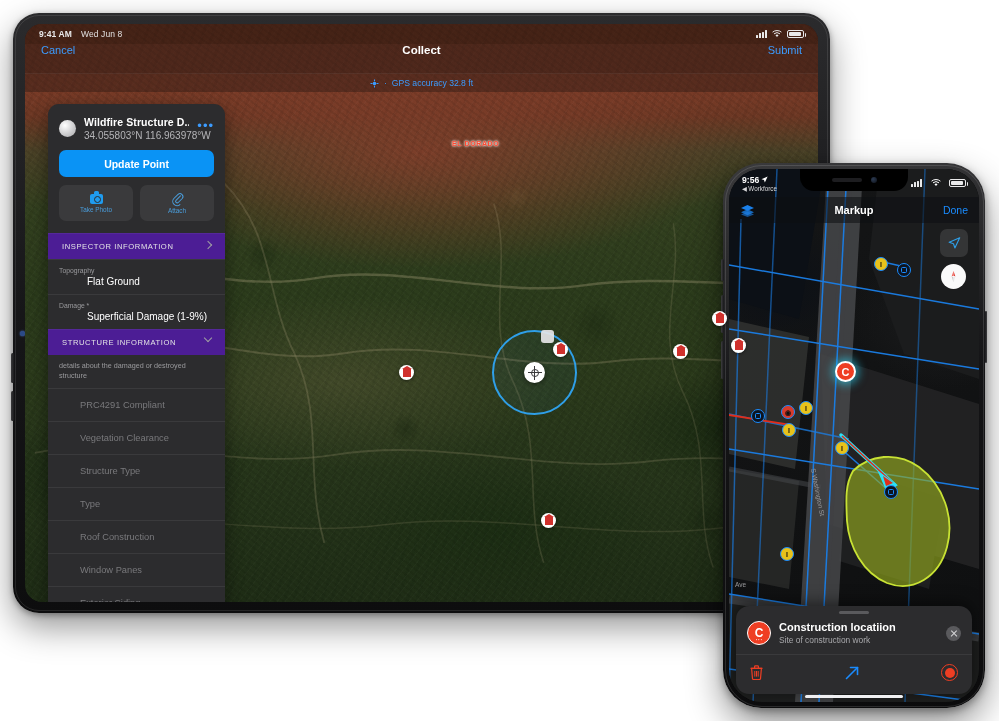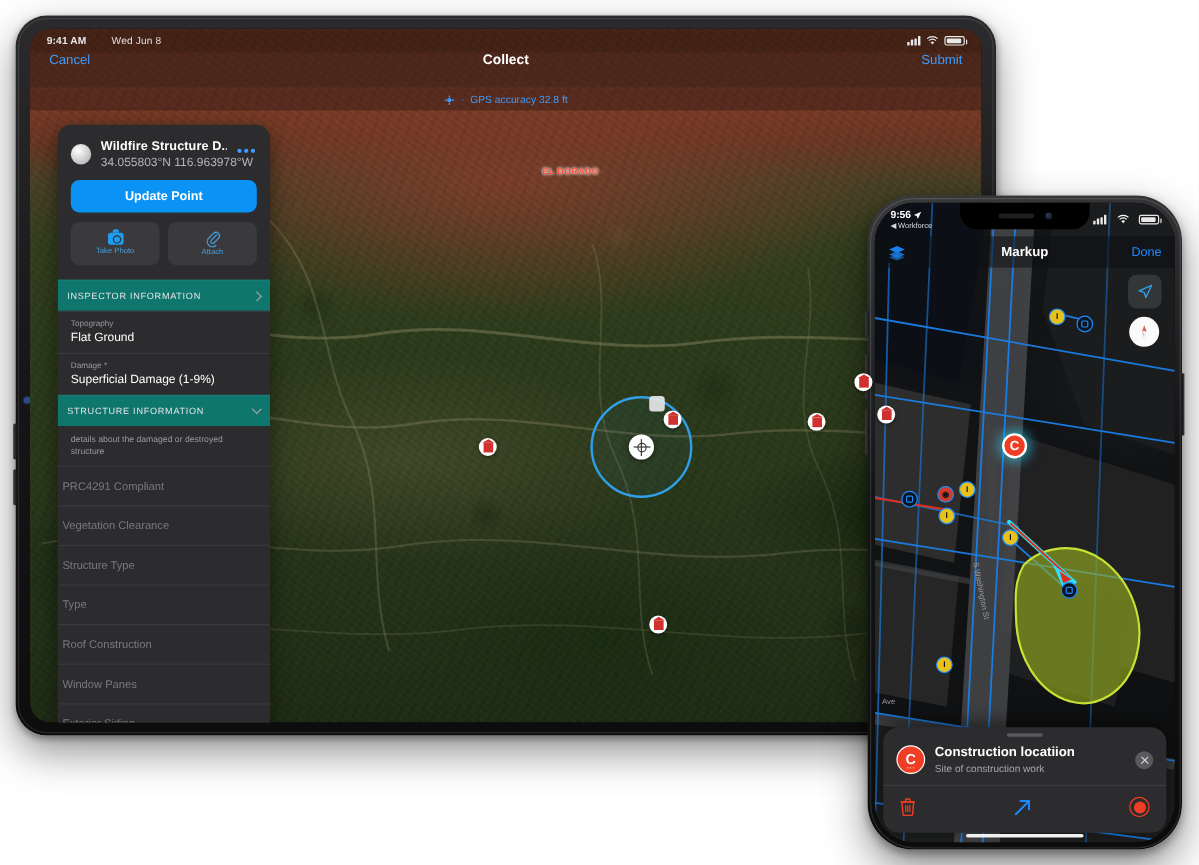--- a/index.html
+++ b/index.html
@@ -67,21 +67,21 @@
   }
   .tmap-roads { position:absolute; inset:0; opacity:.5; }
 
   
   .t-status { position:absolute; top:0; left:0; right:0; height:20px;
     display:flex; align-items:center; padding:0 14px;
     color:#e9e9ea; font-size:8.5px; letter-spacing:.1px;
     background: rgba(26,14,10,.55); z-index:6; }
   .t-status .sp { flex:1; }
   .t-status .time { font-weight:700; margin-right:9px; }
-  .t-status .dt { opacity:.95;margin-left:12px; }
+  .t-status .dt { opacity:.95; }
   .sig { display:flex; align-items:flex-end; gap:1px; margin-right:5px; }
   .sig i { width:2px; background:#e9e9ea; border-radius:.5px; display:block; }
   .sig i:nth-child(1){height:3px}.sig i:nth-child(2){height:4.5px}
   .sig i:nth-child(3){height:6px}.sig i:nth-child(4){height:7.5px}
   .wifi { width:10px; height:8px; margin-right:5px; position:relative; }
   .batt { width:17px; height:8px; border:1px solid #e9e9ea; border-radius:2px;
           position:relative; }
   .batt::after{content:"";position:absolute;right:-3px;top:2px;width:1.5px;height:4px;
     background:#e9e9ea;border-radius:0 1px 1px 0;}
   .batt i{position:absolute;left:1px;top:1px;bottom:1px;width:12px;background:#e9e9ea;border-radius:1px;display:block;}
@@ -123,34 +123,34 @@
   .fc-act { flex:1; height:36px; border-radius:7px; background:#3a3a3c;
     display:flex; flex-direction:column; align-items:center; justify-content:center; gap:2px; }
   .fc-act .lbl { color:#4a9ddb; font-size:6.4px; }
   .ic-cam { width:13px; height:10px; border-radius:2px; background:#1f9cf0; position:relative; }
   .ic-cam::before{content:"";position:absolute;left:4px;top:-2.5px;width:5px;height:2.5px;
     background:#1f9cf0;border-radius:1.5px 1.5px 0 0;}
   .ic-cam::after{content:"";position:absolute;left:4px;top:2.5px;width:5px;height:5px;
     border:1.3px solid #2c2c2e;border-radius:50%;}
   .ic-clip { width:13px; height:13px; }
 
-  .sec-hdr { display:flex; align-items:center; padding:8px 8px;
-    background:#0f766e; border-top:1px solid rgba(255,255,255,.05); }
+  .sec-hdr { display:flex; align-items:flex-start; padding:8px 14px;
+    background:#4c1d95; border-top:1px solid rgba(255,255,255,.05); }
   .sec-hdr .t { color:#e4e4e6; font-size:7.6px; letter-spacing:.6px; flex:1; }
   .chev { width:6px; height:6px; border-right:1.3px solid #a0a0a3;
     border-bottom:1.3px solid #a0a0a3; }
   .chev.r { transform: rotate(-45deg); }
   .chev.d { transform: rotate(45deg); margin-top:-3px; }
   .sec-sub { padding:6px 11px 8px 11px; background:#2c2c2e;
     color:#9a9a9d; font-size:7.2px; line-height:1.35; }
 
   .fld { padding:7px 11px 7px 11px; background:#2c2c2e;
     border-top:1px solid rgba(255,255,255,.07); }
   .fld .lb { color:#9a9a9d; font-size:6.8px; margin-bottom:2px; }
-  .fld .vl { color:#fff; font-size:10px; }
+  .fld .vl { color:#fff; font-size:10px;margin-left:28px; }
   .fld.ph { padding:11px 4px; }
   .fld.ph .vl { color:#79797c; font-size:9.3px; }
 
   
   .eldorado { position:absolute; left:427px; top:116px; color:#ff4b32;
     font-size:7px; font-weight:700; letter-spacing:.6px;
     text-shadow:0 0 2px #fff,0 0 3px #fff; z-index:5; }
   .acc-circle { position:absolute; left:467px; top:306px; width:85px; height:85px;
     border-radius:50%; border:2.2px solid #2f9fe8; background:rgba(60,160,240,.05); z-index:5; }
   .target { position:absolute; left:499px; top:338px; width:21px; height:21px;

